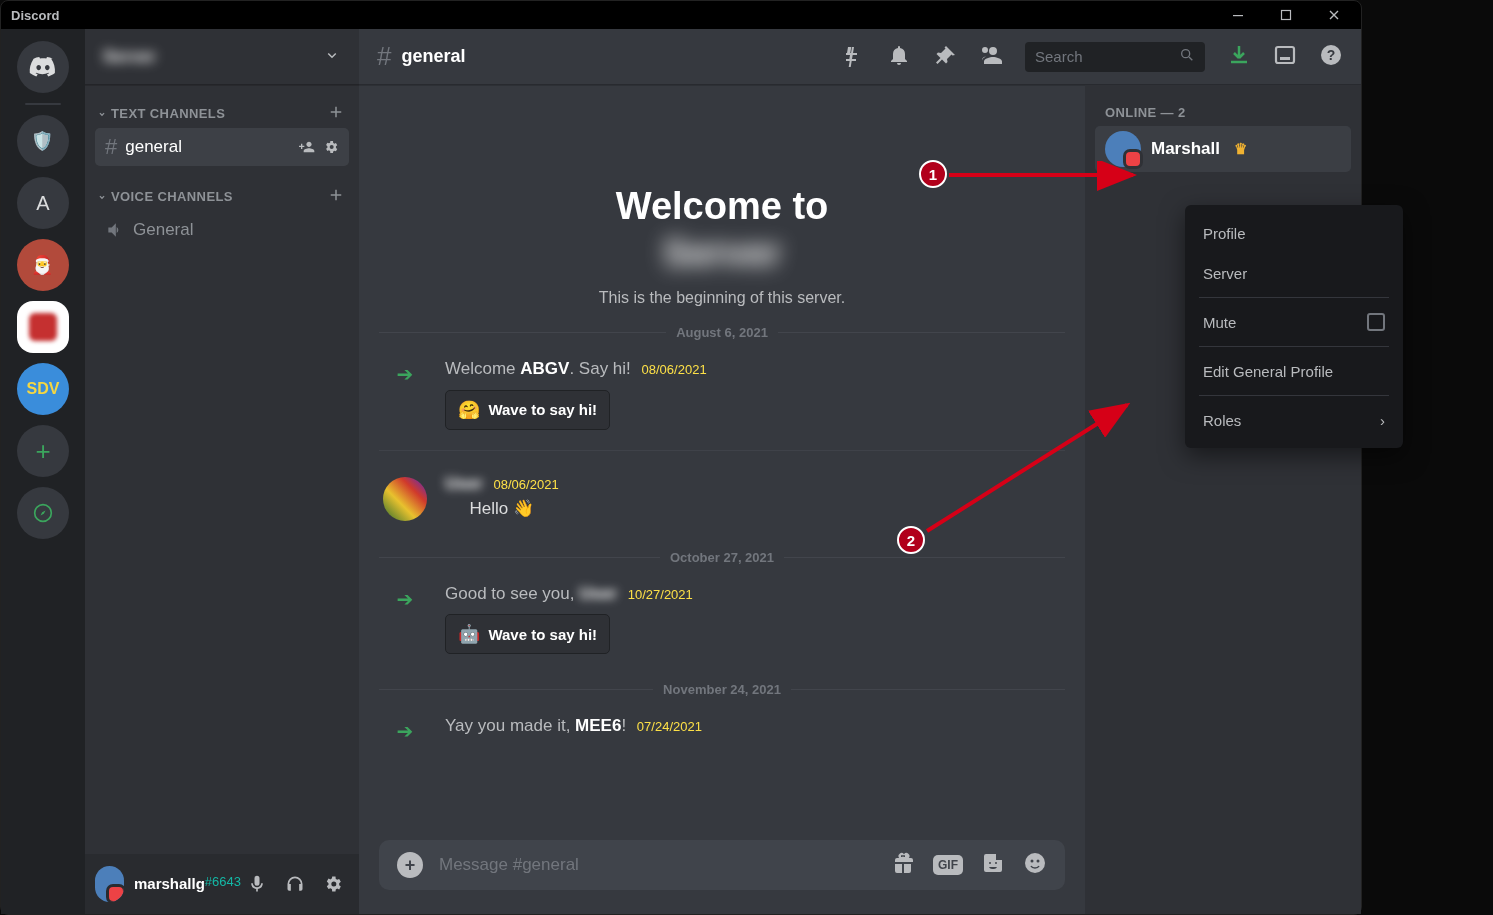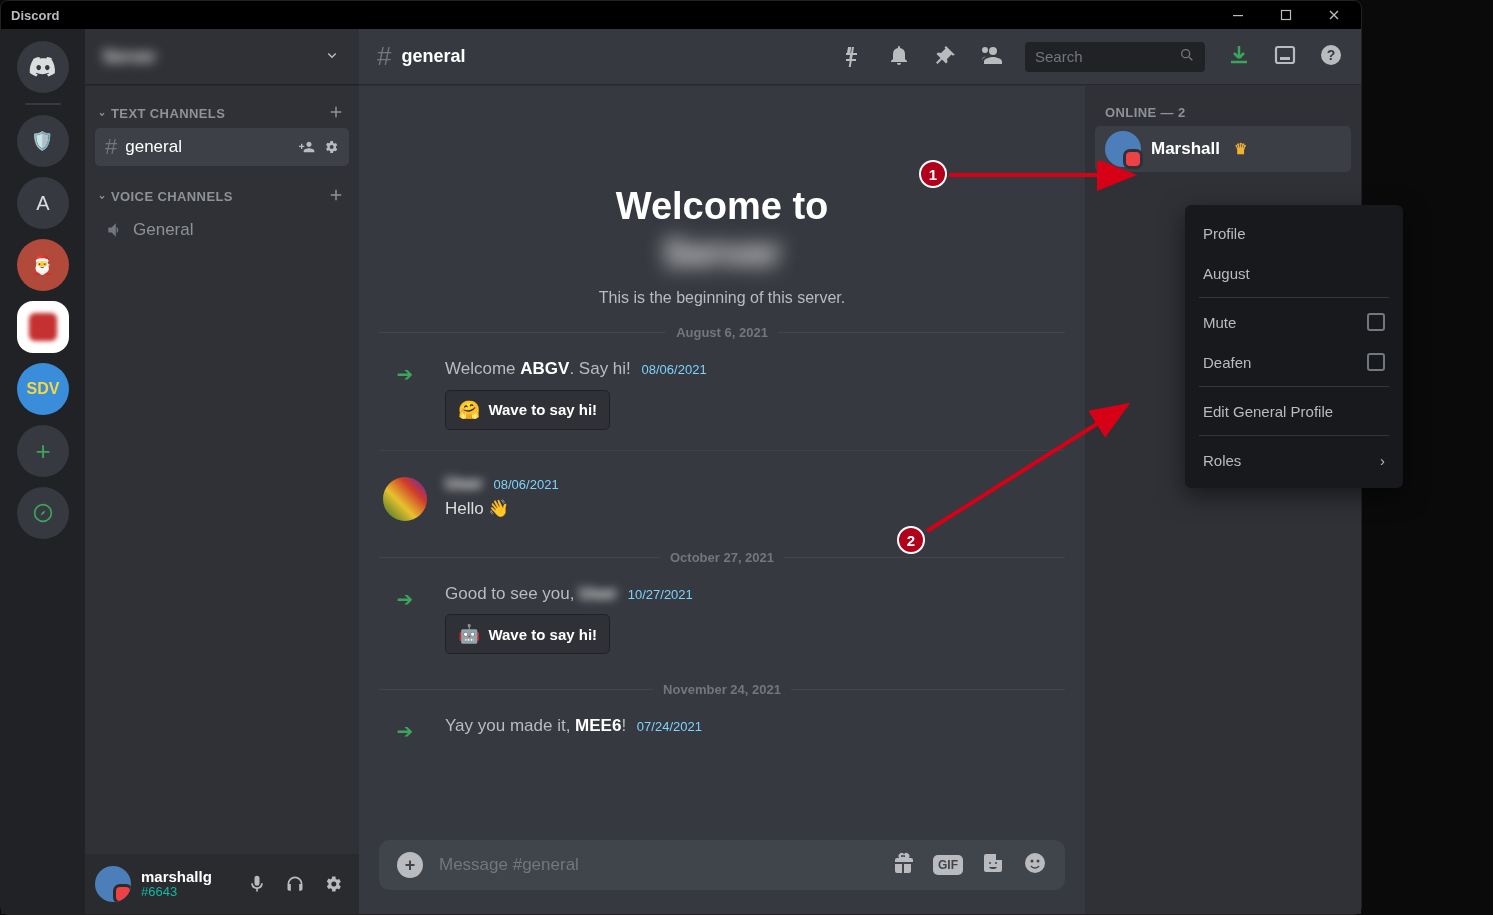--- a/index.html
+++ b/index.html
@@ -51,21 +51,21 @@
   .channel{display:flex;align-items:center;gap:8px;height:38px;margin:2px 10px;padding:0 10px;border-radius:5px;color:var(--text-muted);font-size:17px;font-weight:500;}
   .channel.sel{background:rgba(79,84,92,.45);color:#fff;}
   .channel .hash{font-size:22px;color:#72767d;font-weight:300;}
   .channel .vc{display:flex;align-items:center;}
   .channel .right{margin-left:auto;display:flex;gap:8px;color:#b9bbbe;}
   .channel .right svg{width:16px;height:16px;}
 
   .user-panel{margin-top:auto;height:60px;background:#292b2f;display:flex;align-items:center;padding:0 10px;color:#fff;}
   .user-panel .ava{width:36px;height:36px;border-radius:18px;background:#4c7fba;position:relative;overflow:hidden;}
   .user-panel .ava::after{content:"";position:absolute;right:-2px;bottom:-2px;width:14px;height:14px;border-radius:7px;background:#ed4245;border:3px solid #292b2f;}
-  .user-panel .uname{margin-left:10px;display:flex;flex-direction:column;line-height:1.15;}
+  .user-panel .uname{margin-left:10px;display:flex;line-height:1.15;}
   .user-panel .uname .u{font-weight:700;font-size:15px;}
   .user-panel .uname .tag{color:#14b8a6;font-size:13px;}
   .user-panel .ctrls{margin-left:auto;display:flex;gap:6px;}
   .user-panel .ctrls .ic{width:32px;height:32px;display:flex;align-items:center;justify-content:center;color:#b9bbbe;}
   .user-panel .ctrls svg{width:20px;height:20px;}
 
   
   .main{flex:1;display:flex;flex-direction:column;background:var(--bg-dark-3);}
   .chat-header{height:56px;display:flex;align-items:center;padding:0 18px;border-bottom:1px solid rgba(0,0,0,.25);box-shadow:0 1px 0 rgba(0,0,0,.15);}
   .chat-header .hash{font-size:26px;color:#72767d;font-weight:300;margin-right:10px;}
@@ -85,21 +85,21 @@
   .welcome .sub{color:#b9bbbe;font-size:16px;margin-top:14px;}
   .date-div{display:flex;align-items:center;gap:10px;margin:18px 0 6px 0;}
   .date-div::before,.date-div::after{content:"";flex:1;height:1px;background:rgba(79,84,92,.48);}
   .date-div span{color:#72767d;font-size:13px;font-weight:600;}
   .msg{display:flex;gap:18px;padding:10px 4px;}
   .msg .lft{width:44px;display:flex;justify-content:center;padding-top:6px;}
   .msg .arrow{color:var(--green);font-size:20px;}
   .msg .ava{width:44px;height:44px;border-radius:22px;background:linear-gradient(45deg,#2a6a2d,#e8c12e 40%,#d03a2b 70%,#5028c7);}
   .msg .content{color:#b9bbbe;font-size:17px;line-height:1.5;}
   .msg .content b{color:#fff;font-weight:700;}
-  .msg .content .ts{color:#7dd3fc;font-size:13px;margin-left:6px;}
+  .msg .content .ts{color:#fde047;font-size:13px;margin-left:6px;}
   .wave-btn{margin-top:8px;display:inline-flex;align-items:center;gap:8px;background:#2f3136;border:1px solid #202225;border-radius:5px;padding:8px 12px;color:#fff;font-size:15px;font-weight:600;}
   .wave-btn .emoji{font-size:18px;}
   .msg .name{color:#fff;font-weight:600;filter:blur(5px);display:inline-block;}
   .divider{height:1px;background:rgba(79,84,92,.35);margin:10px 0;}
 
   .composer{height:50px;margin:12px 0 24px 0;background:#40444b;border-radius:10px;display:flex;align-items:center;padding:0 18px;color:#72767d;font-size:17px;}
   .composer .plus{width:26px;height:26px;border-radius:13px;background:#b9bbbe;color:#40444b;display:flex;align-items:center;justify-content:center;font-weight:900;font-size:18px;margin-right:16px;}
   .composer .rtools{margin-left:auto;display:flex;gap:18px;align-items:center;color:#b9bbbe;}
   .composer .rtools svg{width:24px;height:24px;}
   .gif-chip{background:#b9bbbe;color:#40444b;font-weight:800;font-size:12px;border-radius:5px;padding:3px 5px;}
@@ -333,21 +333,21 @@
 
             <div class="divider"></div>
 
             <div class="msg">
               <div class="lft">
                   <div class="ava"></div>
                 </div>
               <div class="content">
                 <span class="name">User</span>
                 <span class="ts">08/06/2021</span>
-                <div style="color:#dcddde;"><span>Hello </span><span>👋</span></div>
+                <div style="color:#dcddde;text-align:center;"><span>Hello </span><span>👋</span></div>
               </div>
             </div>
 
             <div class="date-div">
                 <span>October 27, 2021</span>
               </div>
 
             <div class="msg">
               <div class="lft">
                   <span class="arrow">➔</span>
@@ -411,29 +411,25 @@
         </div>
       </div>
     </div>
   </div>
 
   <div class="ctx">
     <div class="row">
         <span>Profile</span>
       </div>
     <div class="row">
-        <span>August</span>
+        <span>Server</span>
       </div>
     <div class="sep"></div>
     <div class="row">
         <span>Mute</span>
-        <span class="chk"></span>
-      </div>
-    <div class="row">
-        <span>Deafen</span>
         <span class="chk"></span>
       </div>
     <div class="sep"></div>
     <div class="row">
         <span>Edit General Profile</span>
       </div>
     <div class="sep"></div>
     <div class="row">
         <span>Roles</span>
         <span class="chev">›</span>

